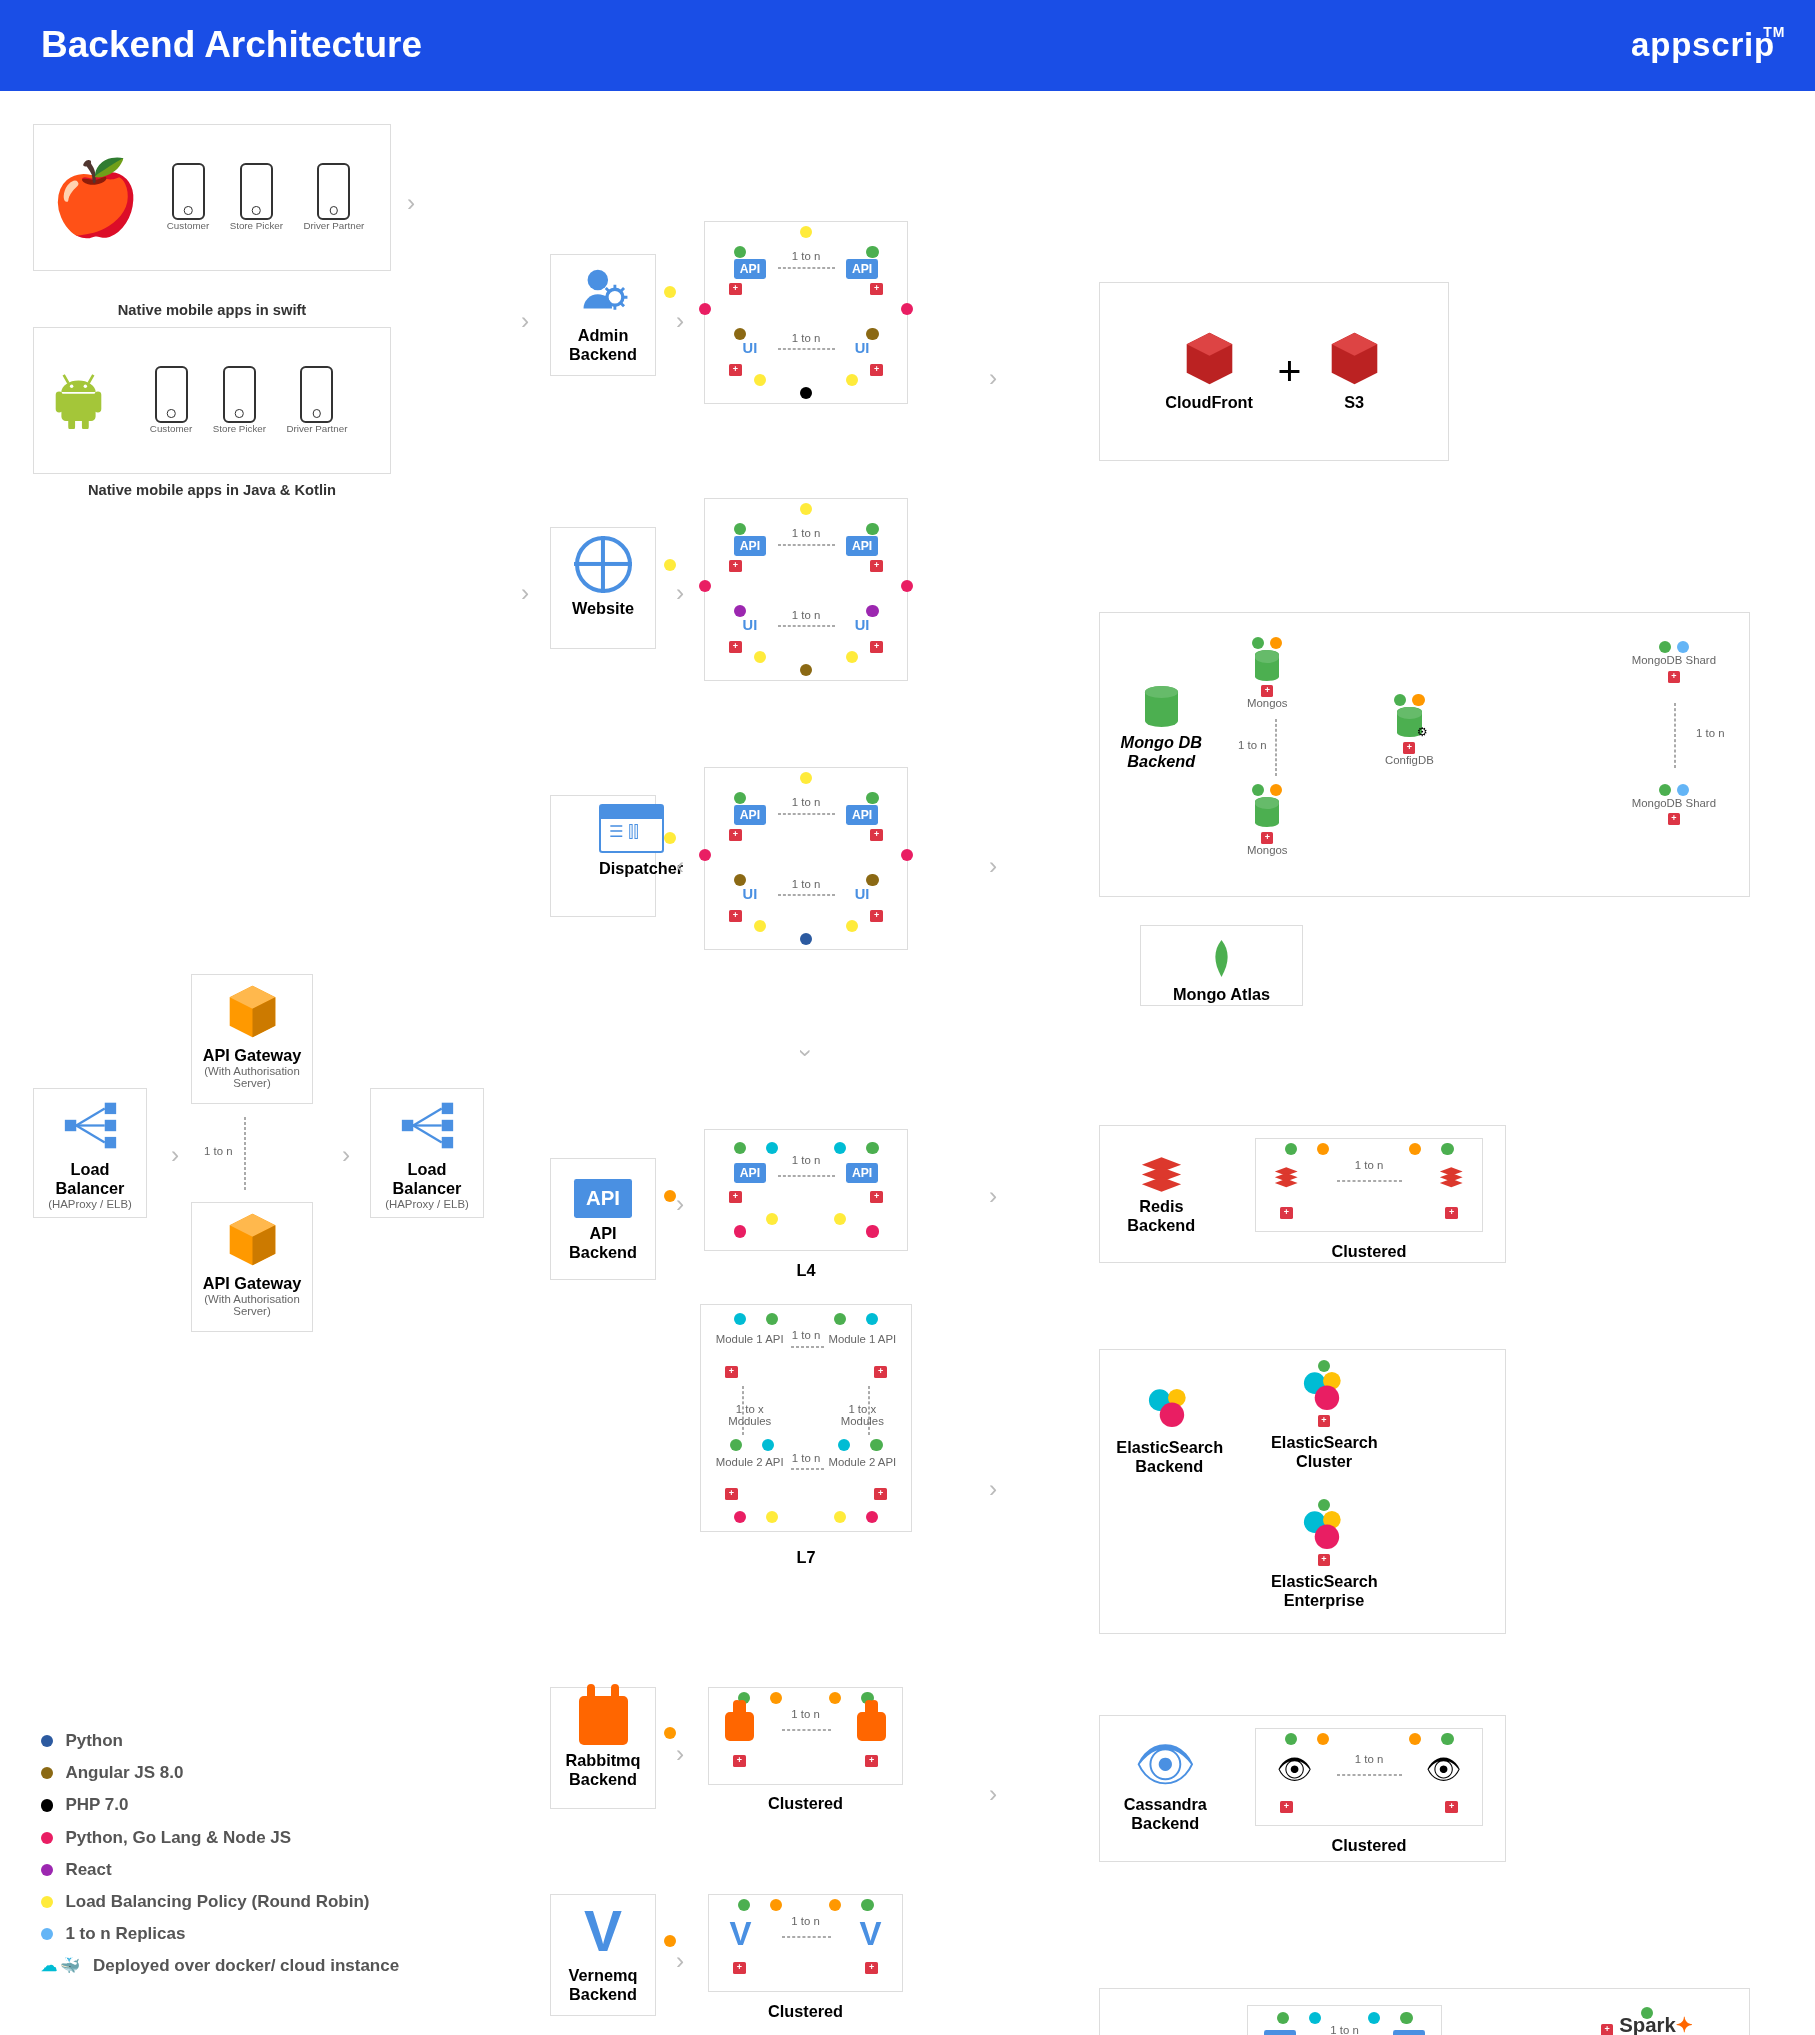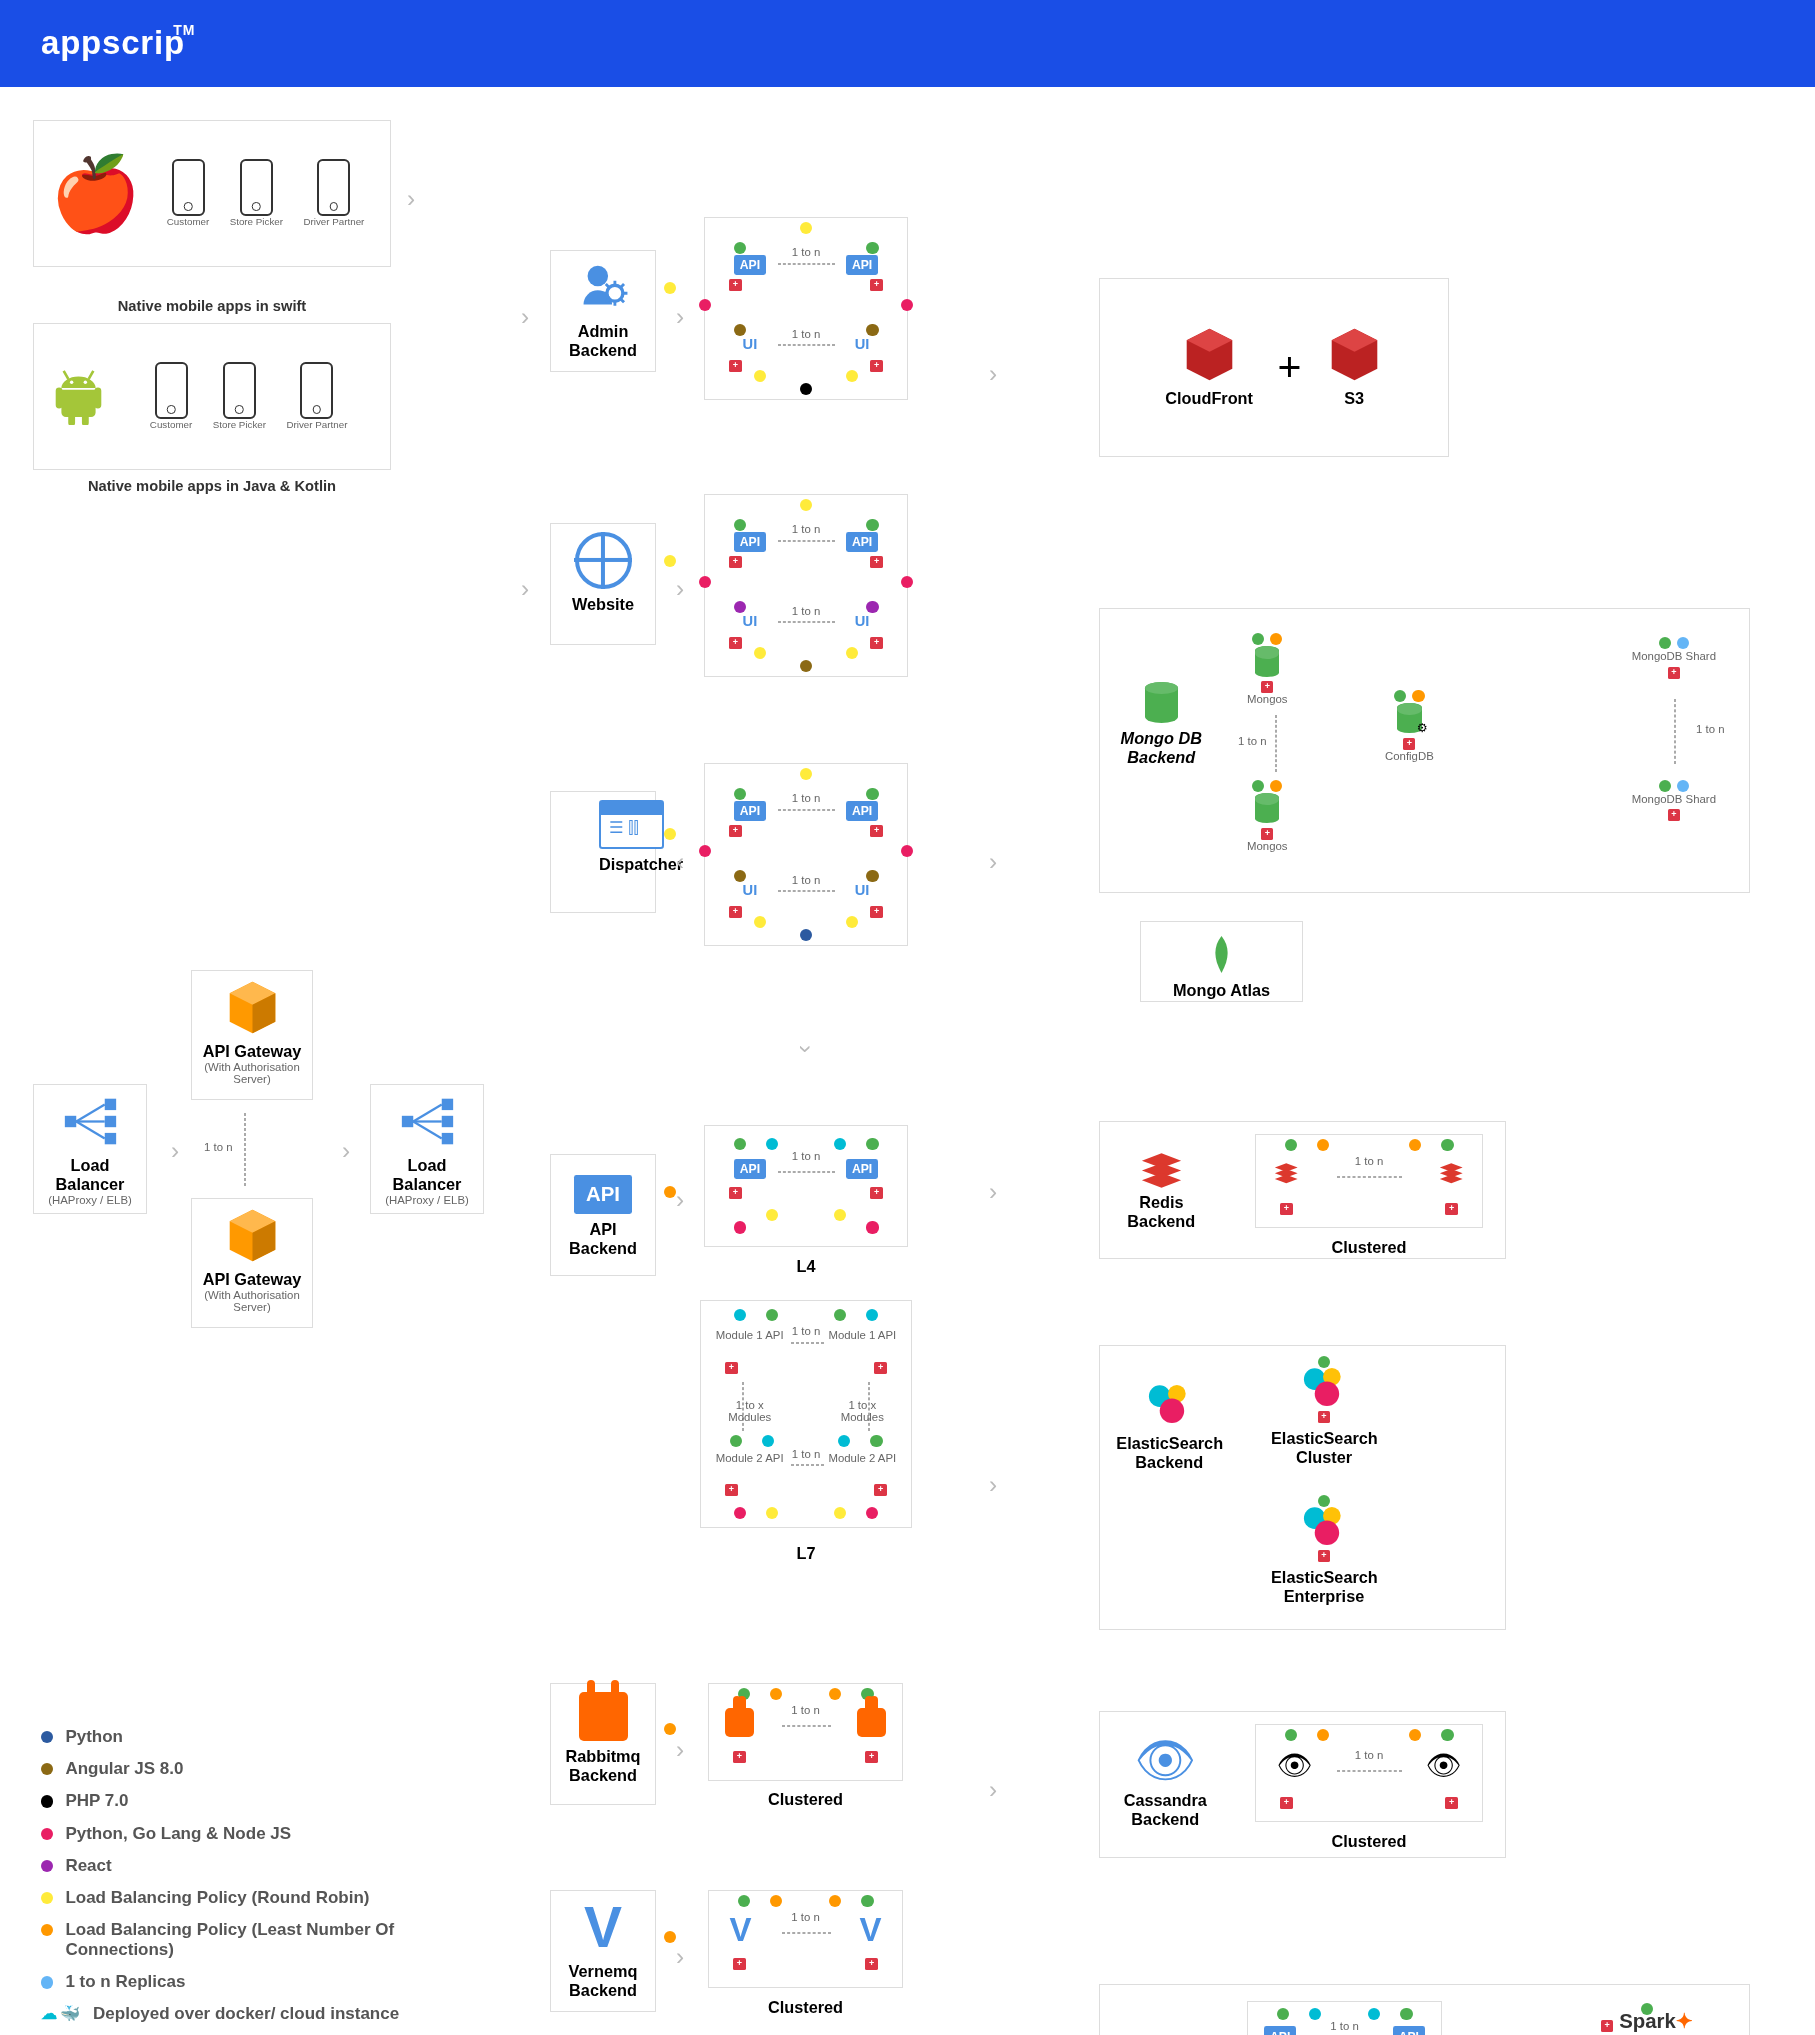--- a/index.html
+++ b/index.html
@@ -61,20 +61,21 @@
   .es-icon { width: 49px; height: 49px; margin: 0 auto; position: relative; }
   .eye-icon { font-size: 49px; color: #4a90e2; text-align: center; line-height: 1; }
   .spark-text { font-size: 20.4px; font-weight: 700; color: #333; }
   .spark-text .star { color: #ff6600; }
   .cloud-shape { display: inline-block; font-size: 16.3px; }
 </style>
 </head>
 <body>
 
 <div class="header">
+  <h1>Backend Architecture</h1>
   <div class="logo">
     <span>appscrip</span><sup>TM</sup>
   </div>
 </div>
 
 <div class="canvas">
 
   <div class="box" style="left:33px; top:33px; width:358px; height:147px; display:flex; align-items:center; gap:16.3px; padding:16.3px;">
     <div class="apple-icon">🍎</div>
     <div style="display:flex; gap:20.4px; flex:1; justify-content:center;">
@@ -592,24 +593,20 @@
       </div>
       <div class="legend-item">
         <div class="legend-dot" style="background: rgb(156, 39, 176);"></div>
         <div style="max-width: 366px;">React</div>
       </div>
       <div class="legend-item">
         <div class="legend-dot" style="background: rgb(255, 235, 59);"></div>
         <div style="max-width: 366px;">Load Balancing Policy (Round Robin)</div>
       </div>
       <div class="legend-item">
-        <div class="legend-dot" style="background: rgb(255, 152, 0);"></div>
-        <div style="max-width: 366px;">Load Balancing Policy (Least Number Of Connections)</div>
-      </div>
-      <div class="legend-item">
         <div class="legend-dot" style="background: rgb(100, 181, 246);"></div>
         <div style="max-width: 366px;">1 to n Replicas</div>
       </div>
       <div class="legend-item">
         <div class="legend-cloud">
           <span class="cloud-shape" style="color: rgb(0, 188, 212);">☁</span>
           <span class="cloud-shape" style="color: rgb(33, 150, 243);">🐳</span>
         </div>
         <div style="max-width: 366px;">Deployed over docker/ cloud instance</div>
       </div>

